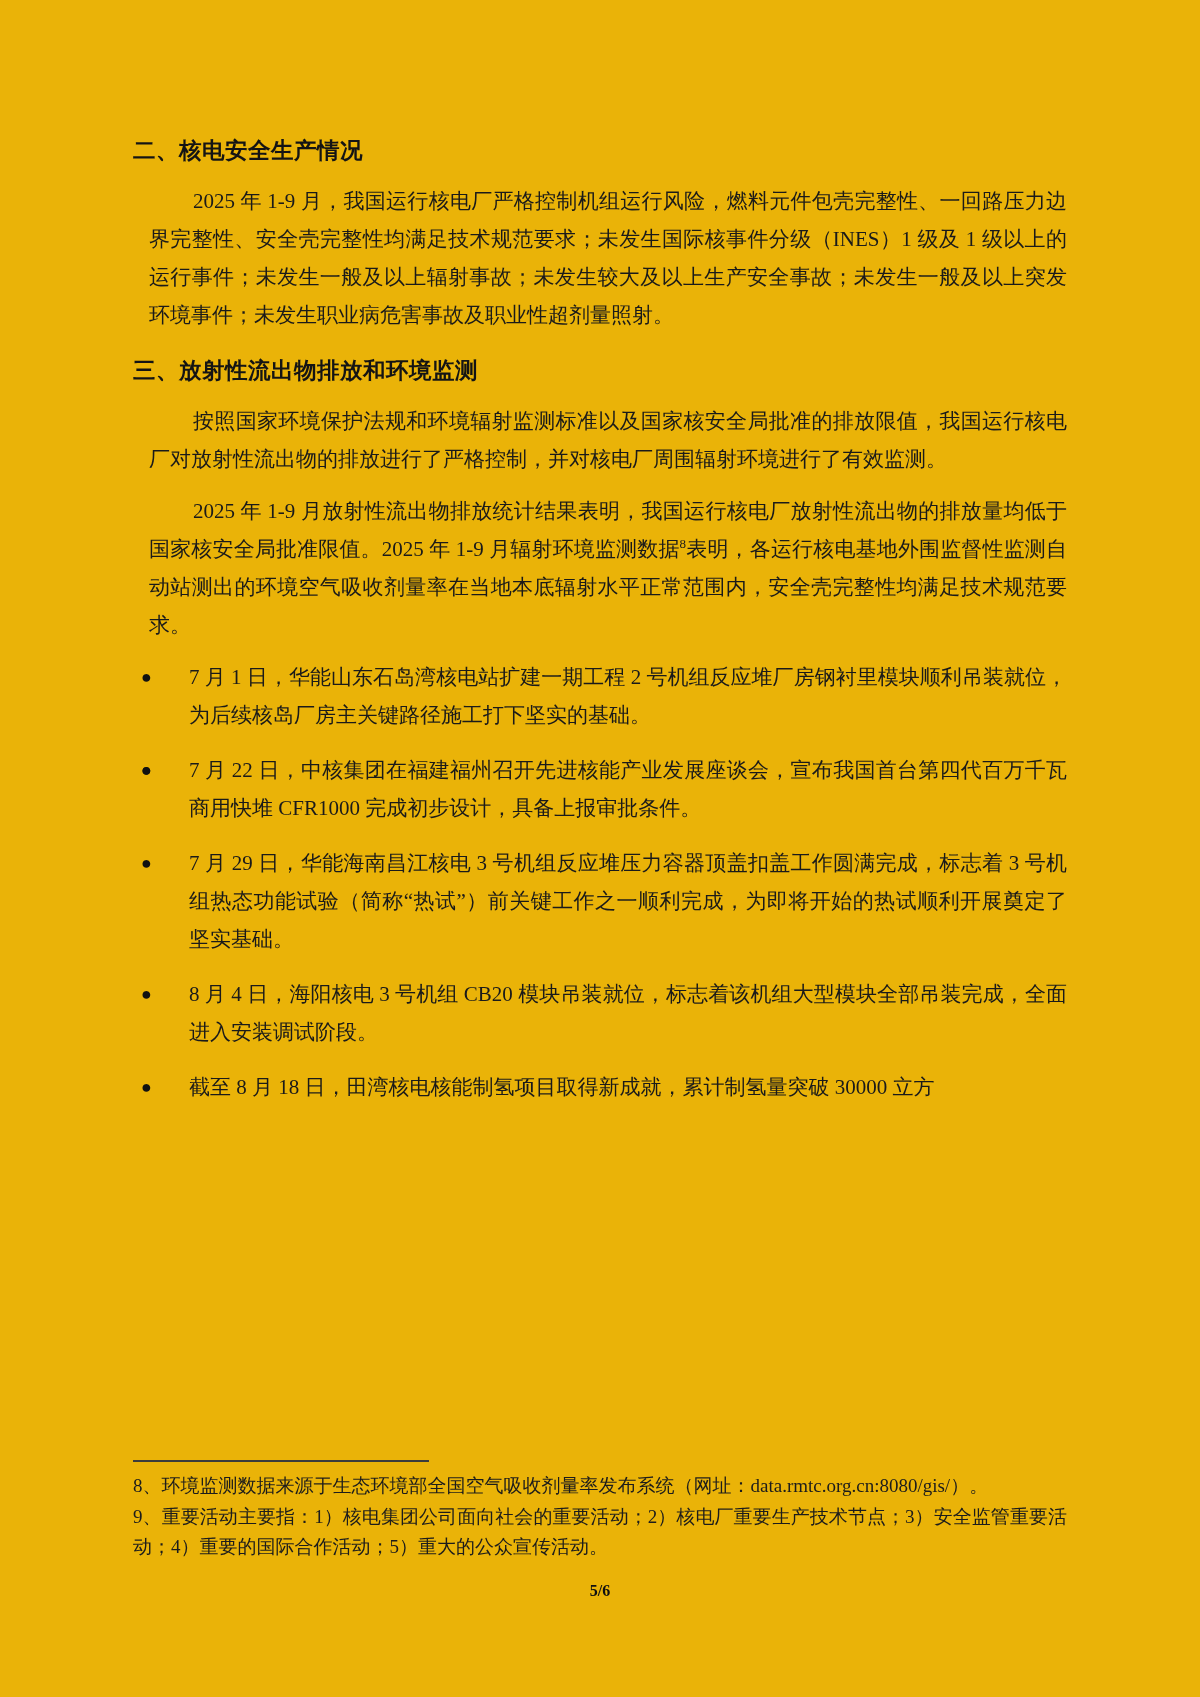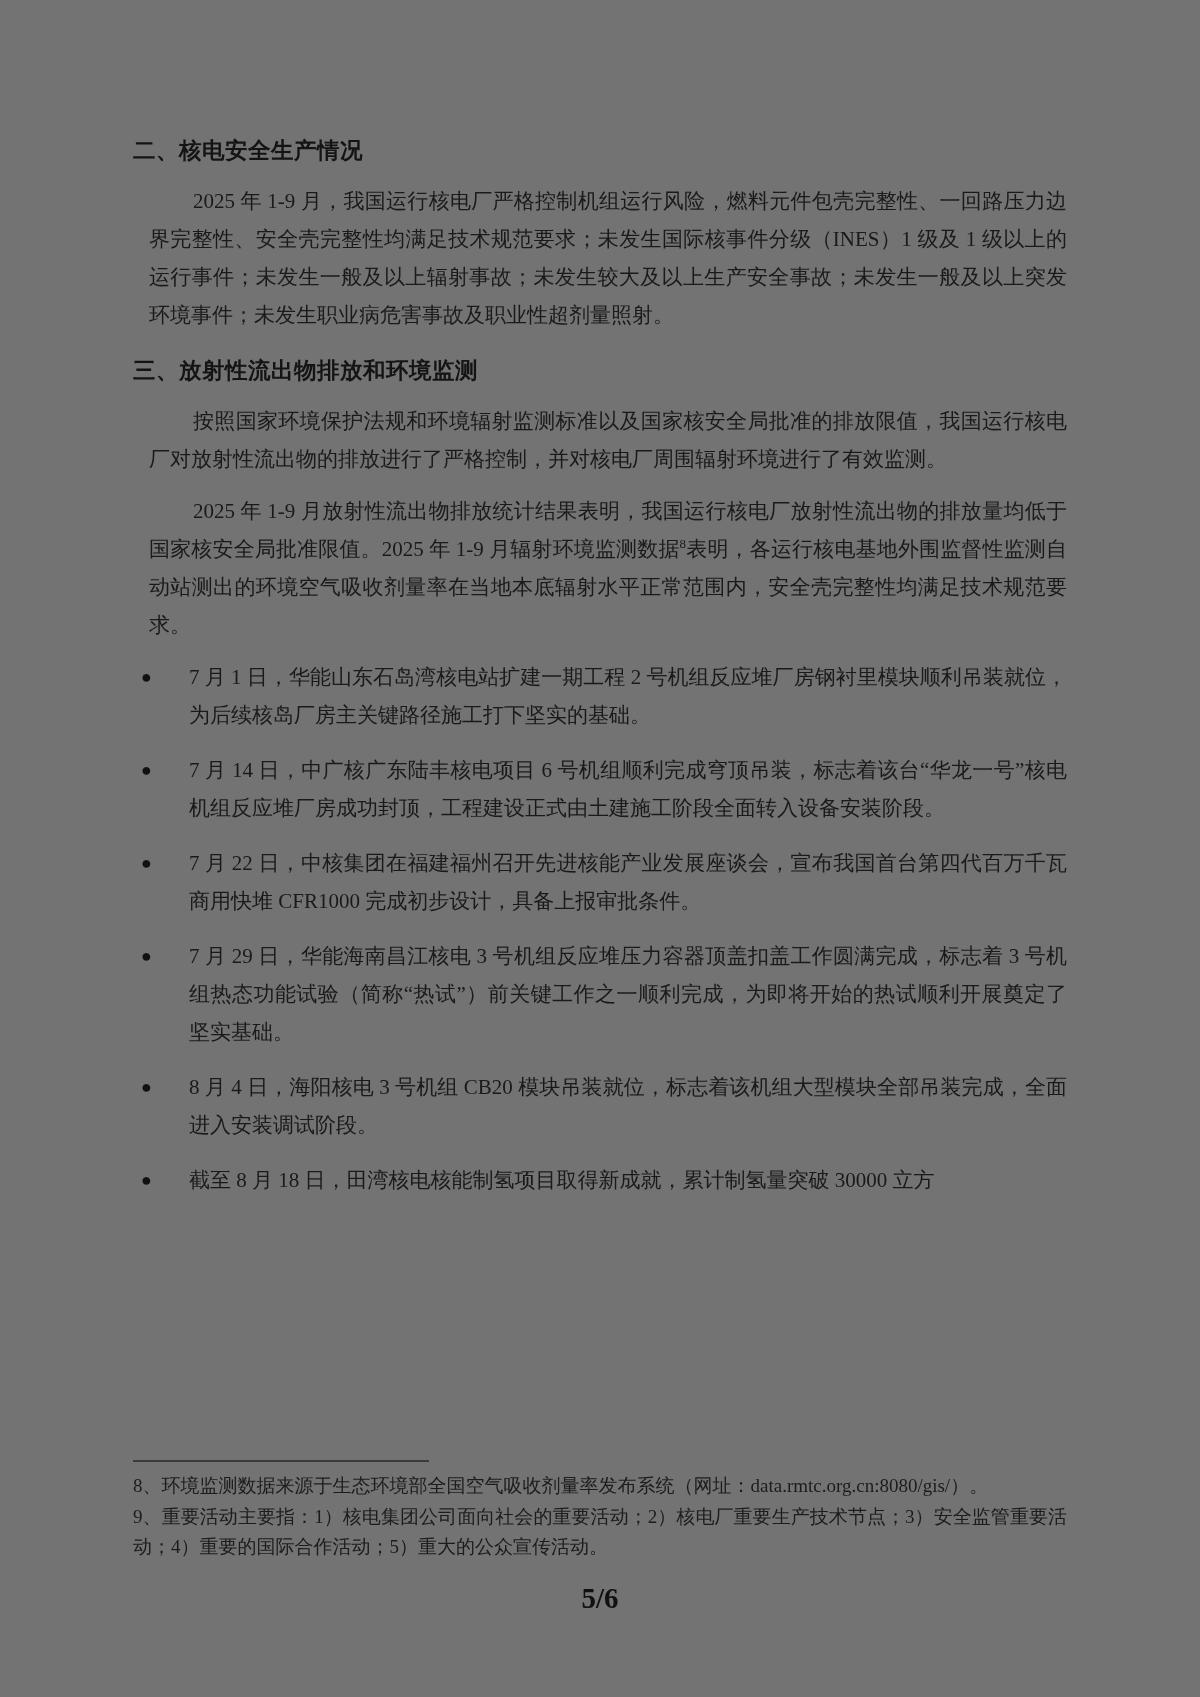--- a/index.html
+++ b/index.html
@@ -10,21 +10,21 @@
   body {
     width: 1200px;
     height: 1697px;
     position: relative;
     font-family: "Liberation Serif", "DejaVu Serif", serif;
     color: #1a1a1a;
   }
   .page {
     position: absolute;
     inset: 0;
-    background: #737373;
+    background: #eab308;
     overflow: hidden;
   }
   .content {
     position: absolute;
     left: 133px;
     top: 136px;
     width: 934px;
   }
   h2.sec-heading {
     font-size: 22.5px;
@@ -88,21 +88,21 @@
     margin: 0;
     text-align: justify;
     color: #1c1c1c;
   }
   .page-number {
     position: absolute;
     left: 0;
     top: 1582px;
     width: 1200px;
     text-align: center;
-    font-size: 29px;
+    font-size: 16px;
     font-weight: bold;
     color: #111111;
   }
 </style>
 </head>
 <body>
 
 <div class="page">
   <div class="content">
 
@@ -117,21 +117,20 @@
     <p class="body-para"><span>2025 年 1-9 月放射性流出物排放统计结果表明，我国运行核电厂放射性流出物的排放量均低于国家核安全局批准限值。2025 年 1-9 月辐射环境监测数据</span><sup class="fn-ref">8</sup><span>表明，各运行核电基地外围监督性监测自动站测出的环境空气吸收剂量率在当地本底辐射水平正常范围内，安全壳完整性均满足技术规范要求。</span></p>
 
 
     <ul class="bullets">
       <li>
         <span class="marker">●</span>
         <span>7 月 1 日，华能山东石岛湾核电站扩建一期工程 2 号机组反应堆厂房钢衬里模块顺利吊装就位，为后续核岛厂房主关键路径施工打下坚实的基础。</span>
       </li>
       <li>
         <span class="marker">●</span>
-        <span>7 月 14 日，中广核广东陆丰核电项目 6 号机组顺利完成穹顶吊装，标志着该台“华龙一号”核电机组反应堆厂房成功封顶，工程建设正式由土建施工阶段全面转入设备安装阶段。</span>
       </li>
       <li>
         <span class="marker">●</span>
         <span>7 月 22 日，中核集团在福建福州召开先进核能产业发展座谈会，宣布我国首台第四代百万千瓦商用快堆 CFR1000 完成初步设计，具备上报审批条件。</span>
       </li>
       <li>
         <span class="marker">●</span>
         <span>7 月 29 日，华能海南昌江核电 3 号机组反应堆压力容器顶盖扣盖工作圆满完成，标志着 3 号机组热态功能试验（简称“热试”）前关键工作之一顺利完成，为即将开始的热试顺利开展奠定了坚实基础。</span>
       </li>
       <li>

